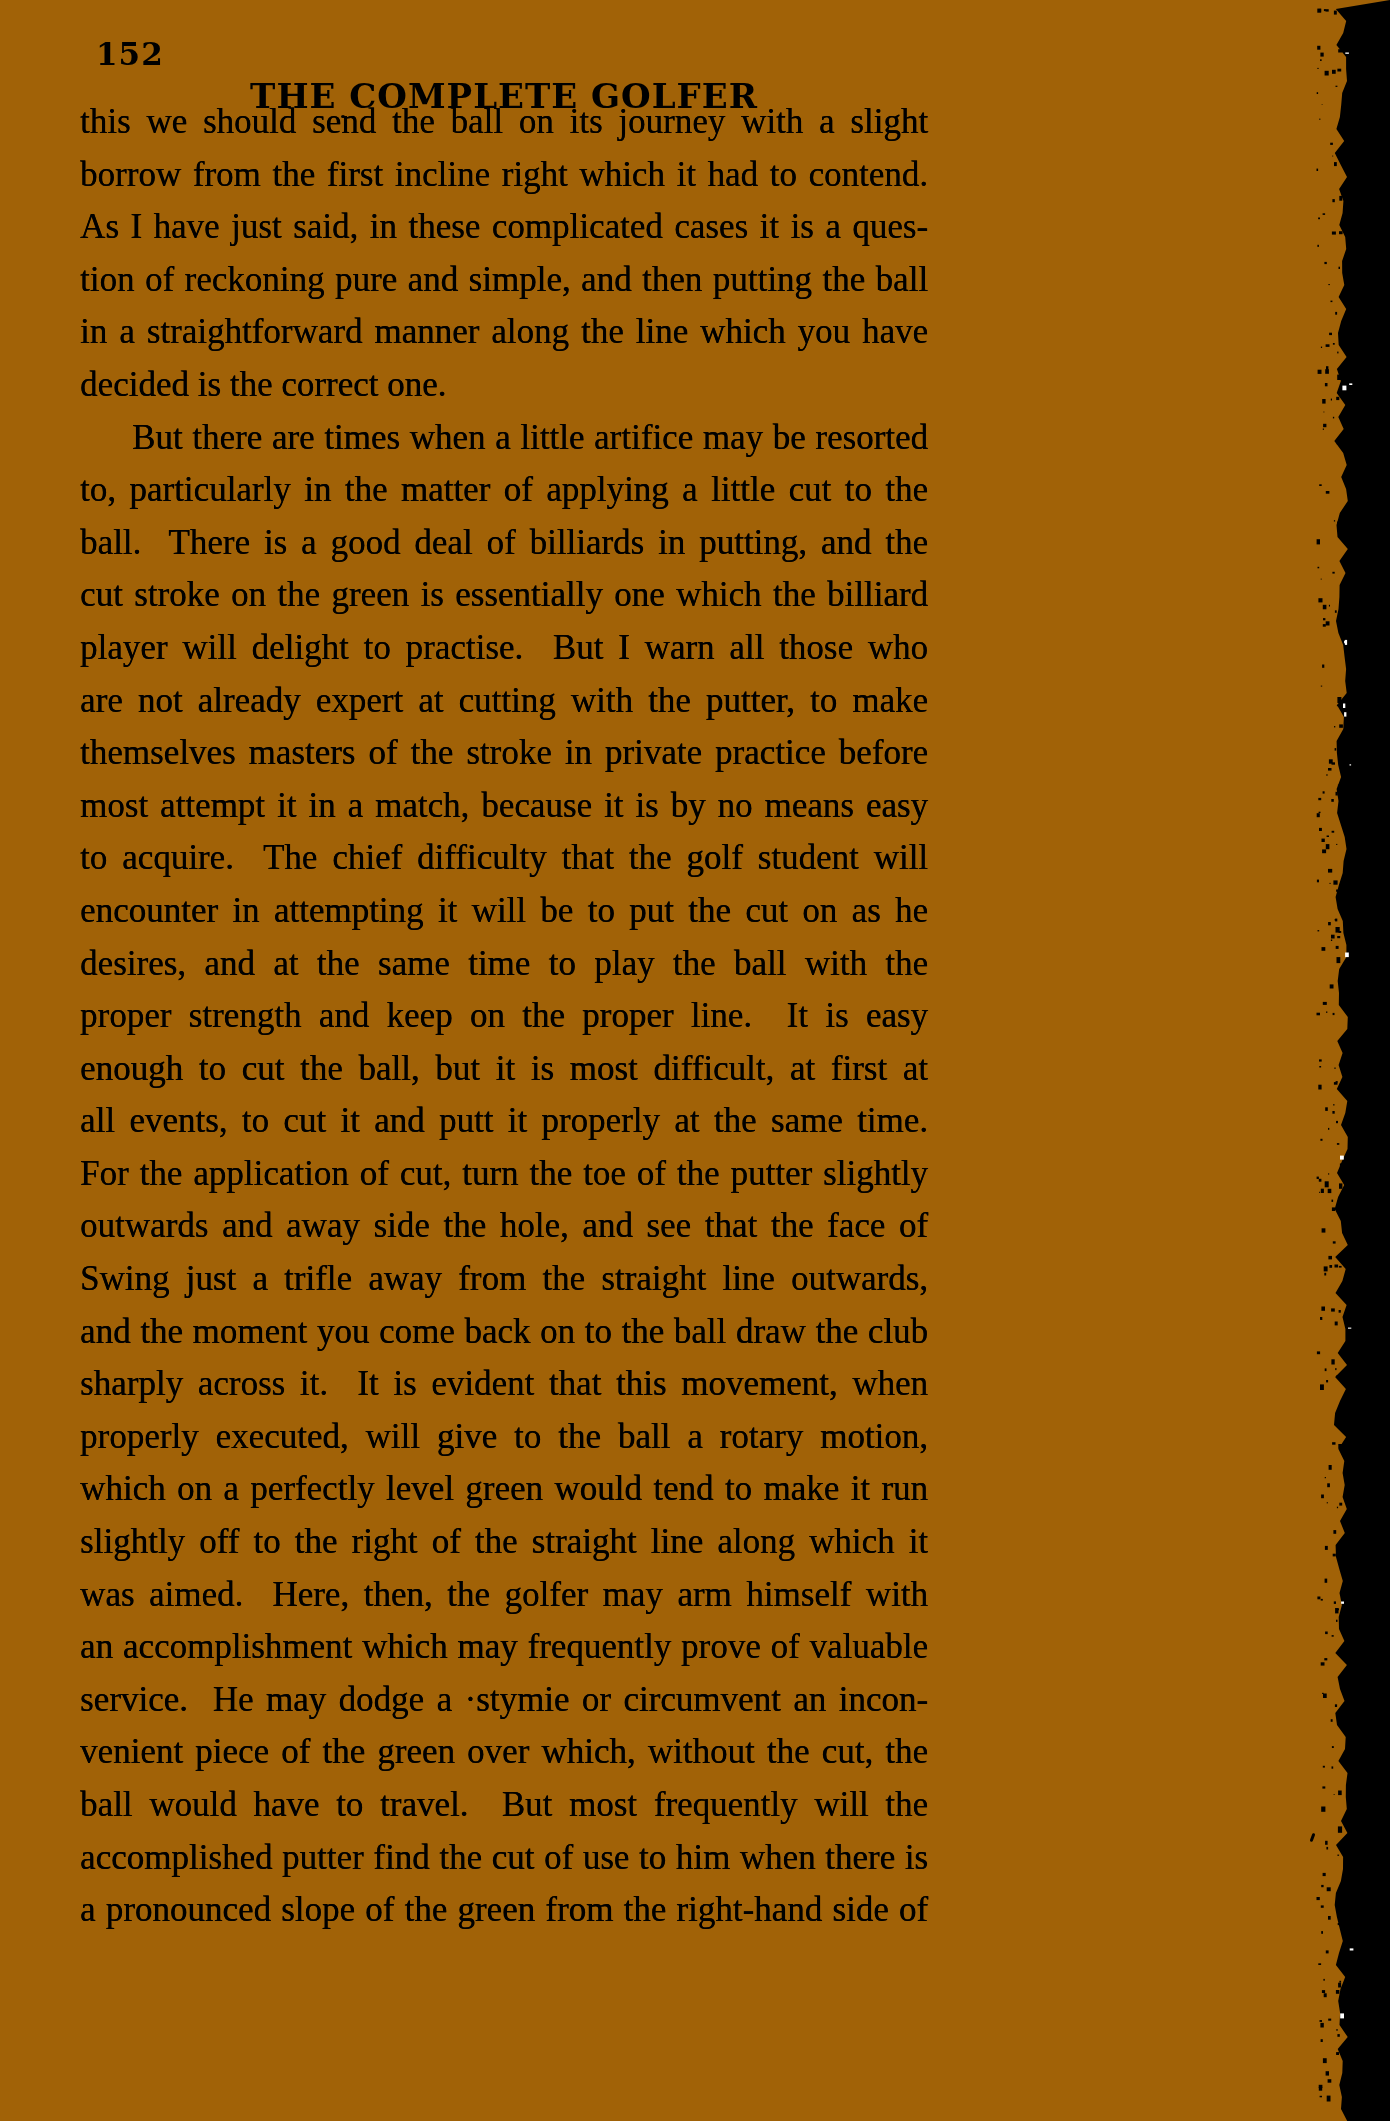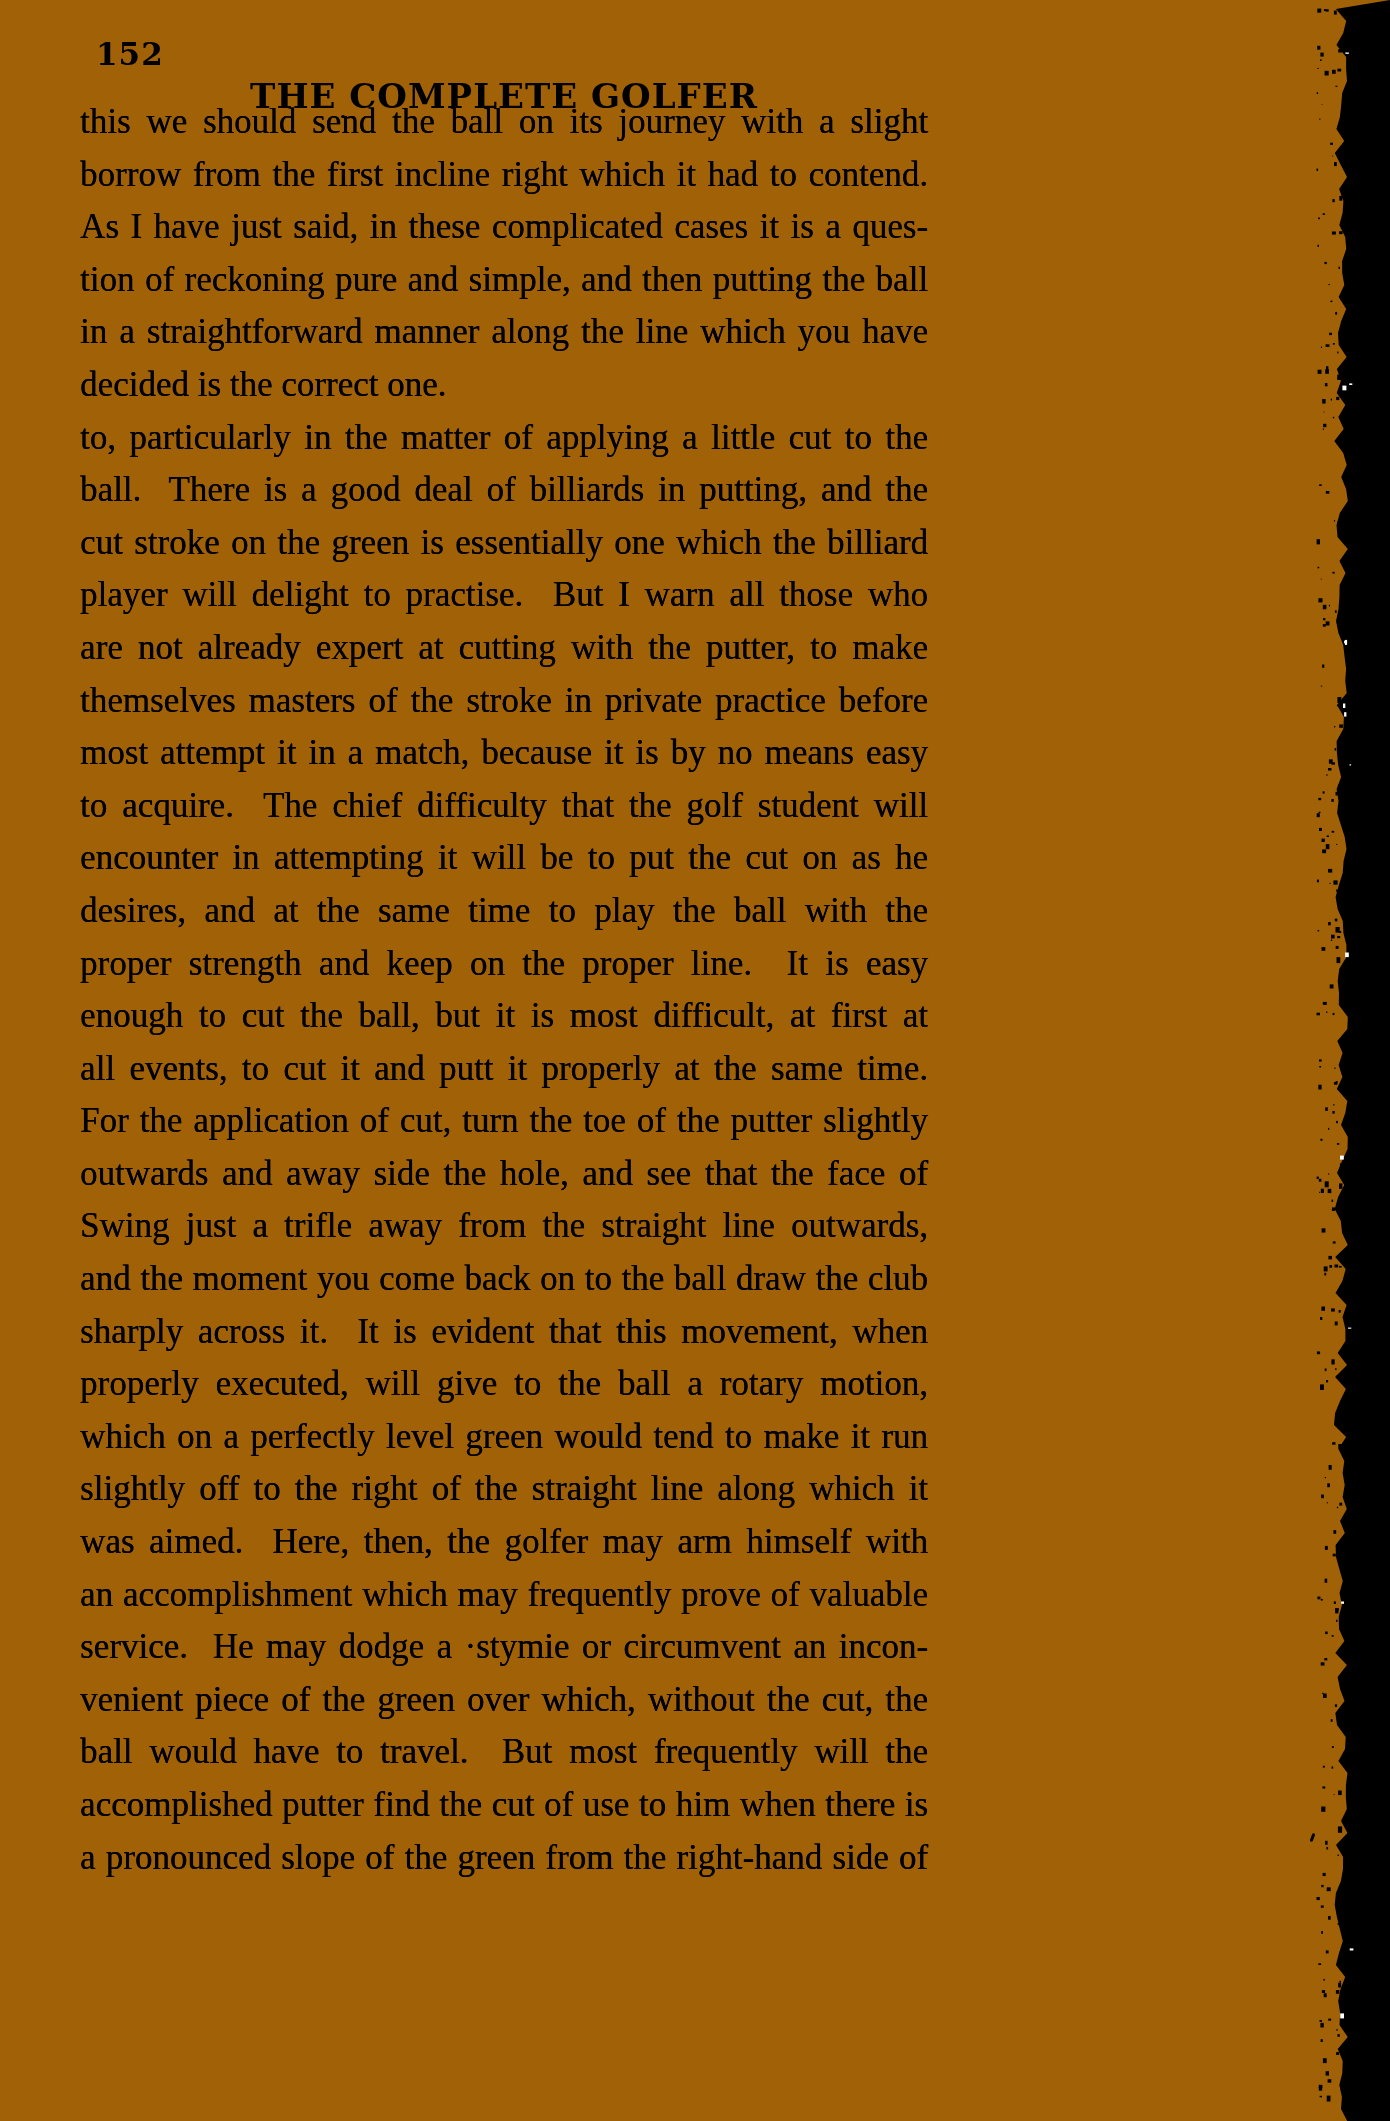--- a/index.html
+++ b/index.html
@@ -61,20 +61,21 @@
     <span class="running-title">THE COMPLETE GOLFER</span>
   </header>
 
   <main class="text-block" id="body-text">
       <div class="line">this we should send the ball on its journey with a slight</div>
       <div class="line">borrow from the first incline right which it had to contend.</div>
       <div class="line">As I have just said, in these complicated cases it is a ques-</div>
       <div class="line">tion of reckoning pure and simple, and then putting the ball</div>
       <div class="line">in a straightforward manner along the line which you have</div>
       <div class="line flush">decided is the correct one.</div>
+      <div class="line indent">But there are times when a little artifice may be resorted</div>
       <div class="line">to, particularly in the matter of applying a little cut to the</div>
       <div class="line">ball.&nbsp; There is a good deal of billiards in putting, and the</div>
       <div class="line">cut stroke on the green is essentially one which the billiard</div>
       <div class="line">player will delight to practise.&nbsp; But I warn all those who</div>
       <div class="line">are not already expert at cutting with the putter, to make</div>
       <div class="line">themselves masters of the stroke in private practice before</div>
       <div class="line">most attempt it in a match, because it is by no means easy</div>
       <div class="line">to acquire.&nbsp; The chief difficulty that the golf student will</div>
       <div class="line">encounter in attempting it will be to put the cut on as he</div>
       <div class="line">desires, and at the same time to play the ball with the</div>

